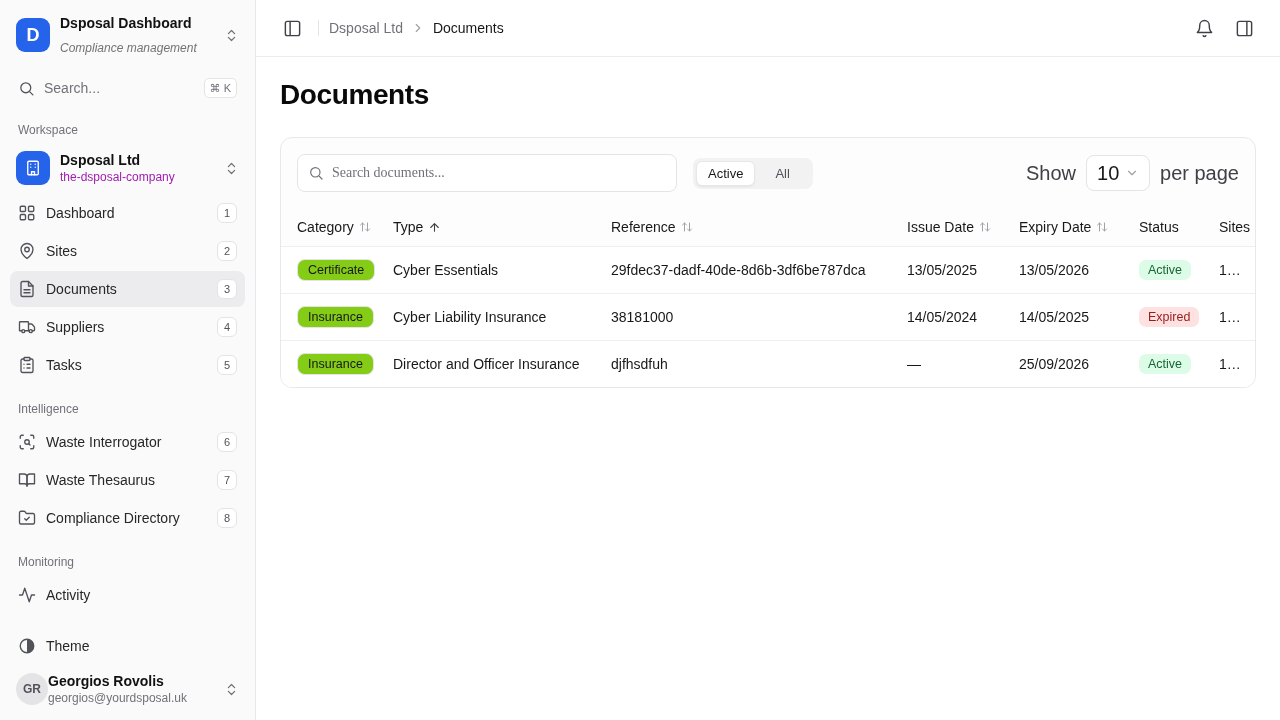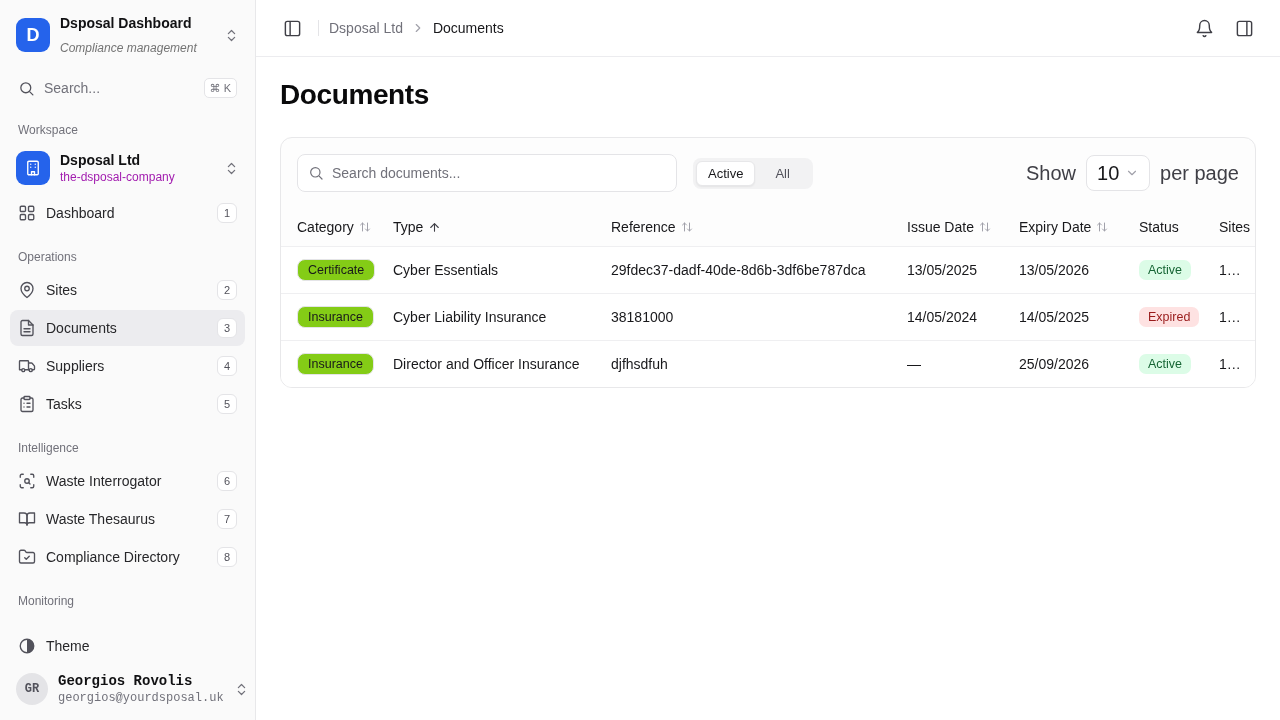--- a/index.html
+++ b/index.html
@@ -49,21 +49,21 @@
   }
   .nav-item .nicon { display:flex; color:#52525b; flex:none; }
   .nav-item.active { background:#ececef; }
   .nav-badge {
     margin-left:auto; min-width:20px; height:20px; padding:0 5px;
     display:flex; align-items:center; justify-content:center;
     font-size:11px; color:#52525b; background:#fff; border:1px solid #e4e4e7; border-radius:6px;
   }
 
   .side-footer { padding:2px 10px 8px; background:#fafafa; }
-  .user-item { display:flex; align-items:center; gap:10px; padding:7px 6px; border-radius:10px; cursor:pointer;font-family:Liberation Mono, monospace; }
+  .user-item { display:flex; align-items:center; gap:0; padding:7px 6px; border-radius:10px; cursor:pointer; }
   .avatar {
     width:32px; height:32px; border-radius:50%; background:#e4e4e7; color:#52525b;
     font-size:12px; font-weight:600; display:flex; align-items:center; justify-content:center; flex:none;
   }
   .user-name { font-size:14px; font-weight:700; color:#111113; line-height:1.15; }
   .user-email { font-size:12px; color:#71717a; margin-top:1px; }
 
   
   .main { flex:1; min-width:0; display:flex; flex-direction:column; background:#fff; }
   .topbar { height:57px; flex:none; display:flex; align-items:center; padding:0 20px; border-bottom:1px solid #ececef; }
@@ -85,21 +85,21 @@
   .page-sub { margin:7px 0 0; font-size:16px; color:#52525b; }
 
   .add-group { display:flex; align-items:stretch; height:40px; background:#2563eb; border-radius:10px; overflow:hidden; flex:none; }
   .add-main { display:flex; align-items:center; gap:8px; padding:0 12px 0 14px; background:transparent; border:none; color:#fff; font-size:14px; font-weight:600; font-family:inherit; cursor:pointer; }
   .add-kbd { background:rgba(255,255,255,.18); border-radius:5px; min-width:20px; height:20px; display:flex; align-items:center; justify-content:center; font-size:11px; font-weight:600; }
   .add-sep { width:1px; background:rgba(255,255,255,.35); margin:9px 0; }
   .add-caret { display:flex; align-items:center; justify-content:center; width:36px; background:transparent; border:none; color:#fff; cursor:pointer; }
 
   .card { margin-top:26px; background:#fdfdfd; border:1px solid #e8e8ea; border-radius:12px; overflow:hidden; }
   .card-toolbar { display:flex; align-items:center; gap:16px; padding:16px; }
-  .doc-search { position:relative; width:380px; }
+  .doc-search { position:relative; width:380px;font-family:Liberation Serif, serif; }
   .doc-search .sicon { position:absolute; left:11px; top:50%; transform:translateY(-50%); color:#71717a; display:flex; }
   .doc-search input {
     width:100%; height:38px; border:1px solid #e4e4e7; border-radius:8px; background:#fff;
     padding:0 12px 0 34px; font-family:inherit; font-size:14px; color:#18181b; outline:none;
   }
   .doc-search input::placeholder { color:#71717a; }
 
   .segmented { display:flex; align-items:center; background:#f2f2f3; border-radius:8px; padding:3px; }
   .seg-btn { border:none; background:transparent; font-family:inherit; font-size:13px; color:#52525b; padding:5px 20px; border-radius:6px; cursor:pointer; }
   .seg-btn.selected { background:#fff; color:#18181b; border:1px solid #e7e7e9; box-shadow:0 1px 2px rgba(0,0,0,.06); padding:4px 11px; font-weight:500; }
@@ -189,21 +189,20 @@
               <rect x="3" y="3" width="7" height="7" rx="1.5"></rect>
               <rect x="14" y="3" width="7" height="7" rx="1.5"></rect>
               <rect x="3" y="14" width="7" height="7" rx="1.5"></rect>
               <rect x="14" y="14" width="7" height="7" rx="1.5"></rect>
             </svg>
         </span>
         <span>Dashboard</span>
         <span class="nav-badge">1</span>
       </div>
 
-      <div class="section-label">Operations</div>
 
       <div class="nav-item">
         <span class="nicon">
           <svg viewBox="0 0 24 24" width="18" height="18" fill="none" stroke="currentColor" stroke-width="1.8" stroke-linecap="round" stroke-linejoin="round">
               <path d="M20 10c0 6-8 12-8 12S4 16 4 10a8 8 0 0 1 16 0Z"></path>
               <circle cx="12" cy="10" r="3"></circle>
             </svg>
         </span>
         <span>Sites</span>
         <span class="nav-badge">2</span>

